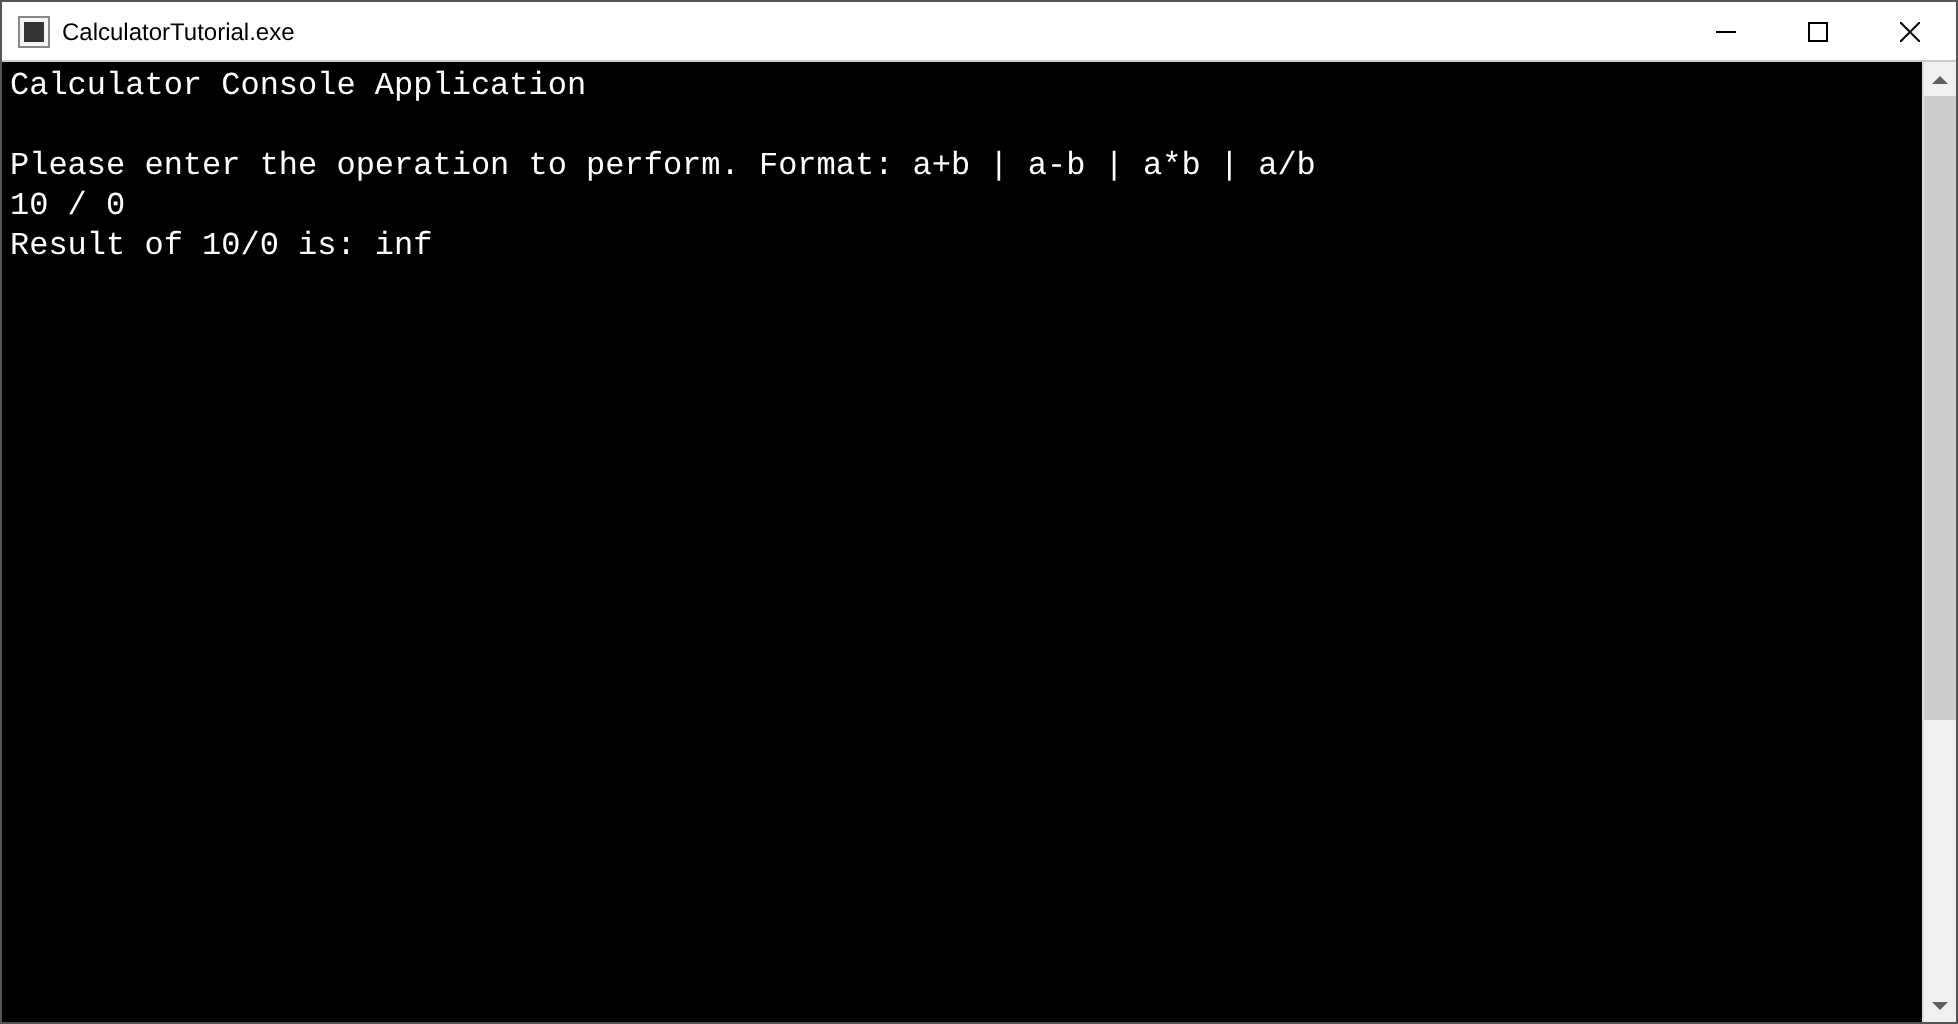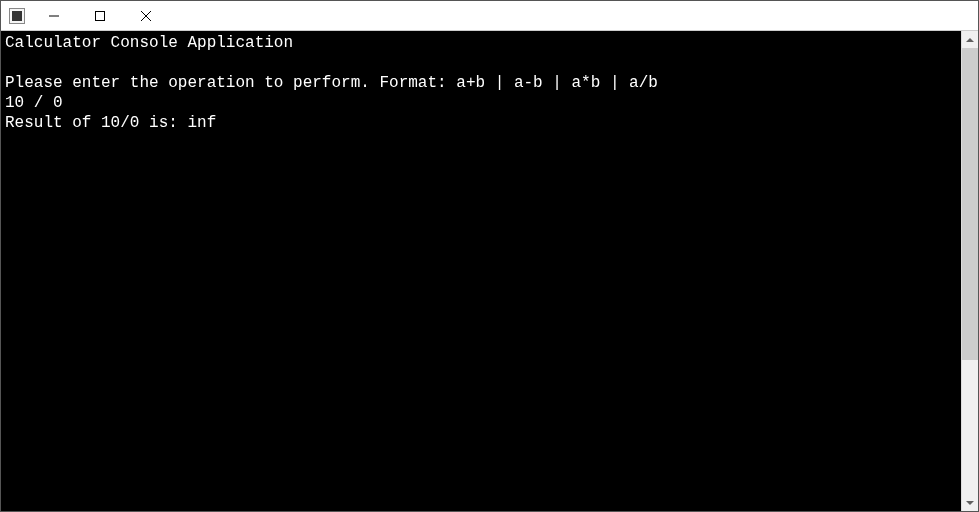--- a/index.html
+++ b/index.html
@@ -120,20 +120,21 @@
       height: 16px;
       background: transparent;
       vertical-align: text-bottom;
     }
   </style>
 </head>
 <body>
 
 <div class="titlebar">
   <span class="titlebar-icon"></span>
+  <span class="titlebar-title">CalculatorTutorial.exe</span>
   <div class="win-controls">
     <button class="win-btn">
       <svg width="10" height="10" viewBox="0 0 10 10">
           <path d="M0 5 H10" stroke-width="1"></path>
         </svg>
     </button>
     <button class="win-btn">
       <svg width="10" height="10" viewBox="0 0 10 10">
           <rect x="0.5" y="0.5" width="9" height="9" stroke-width="1"></rect>
         </svg>

